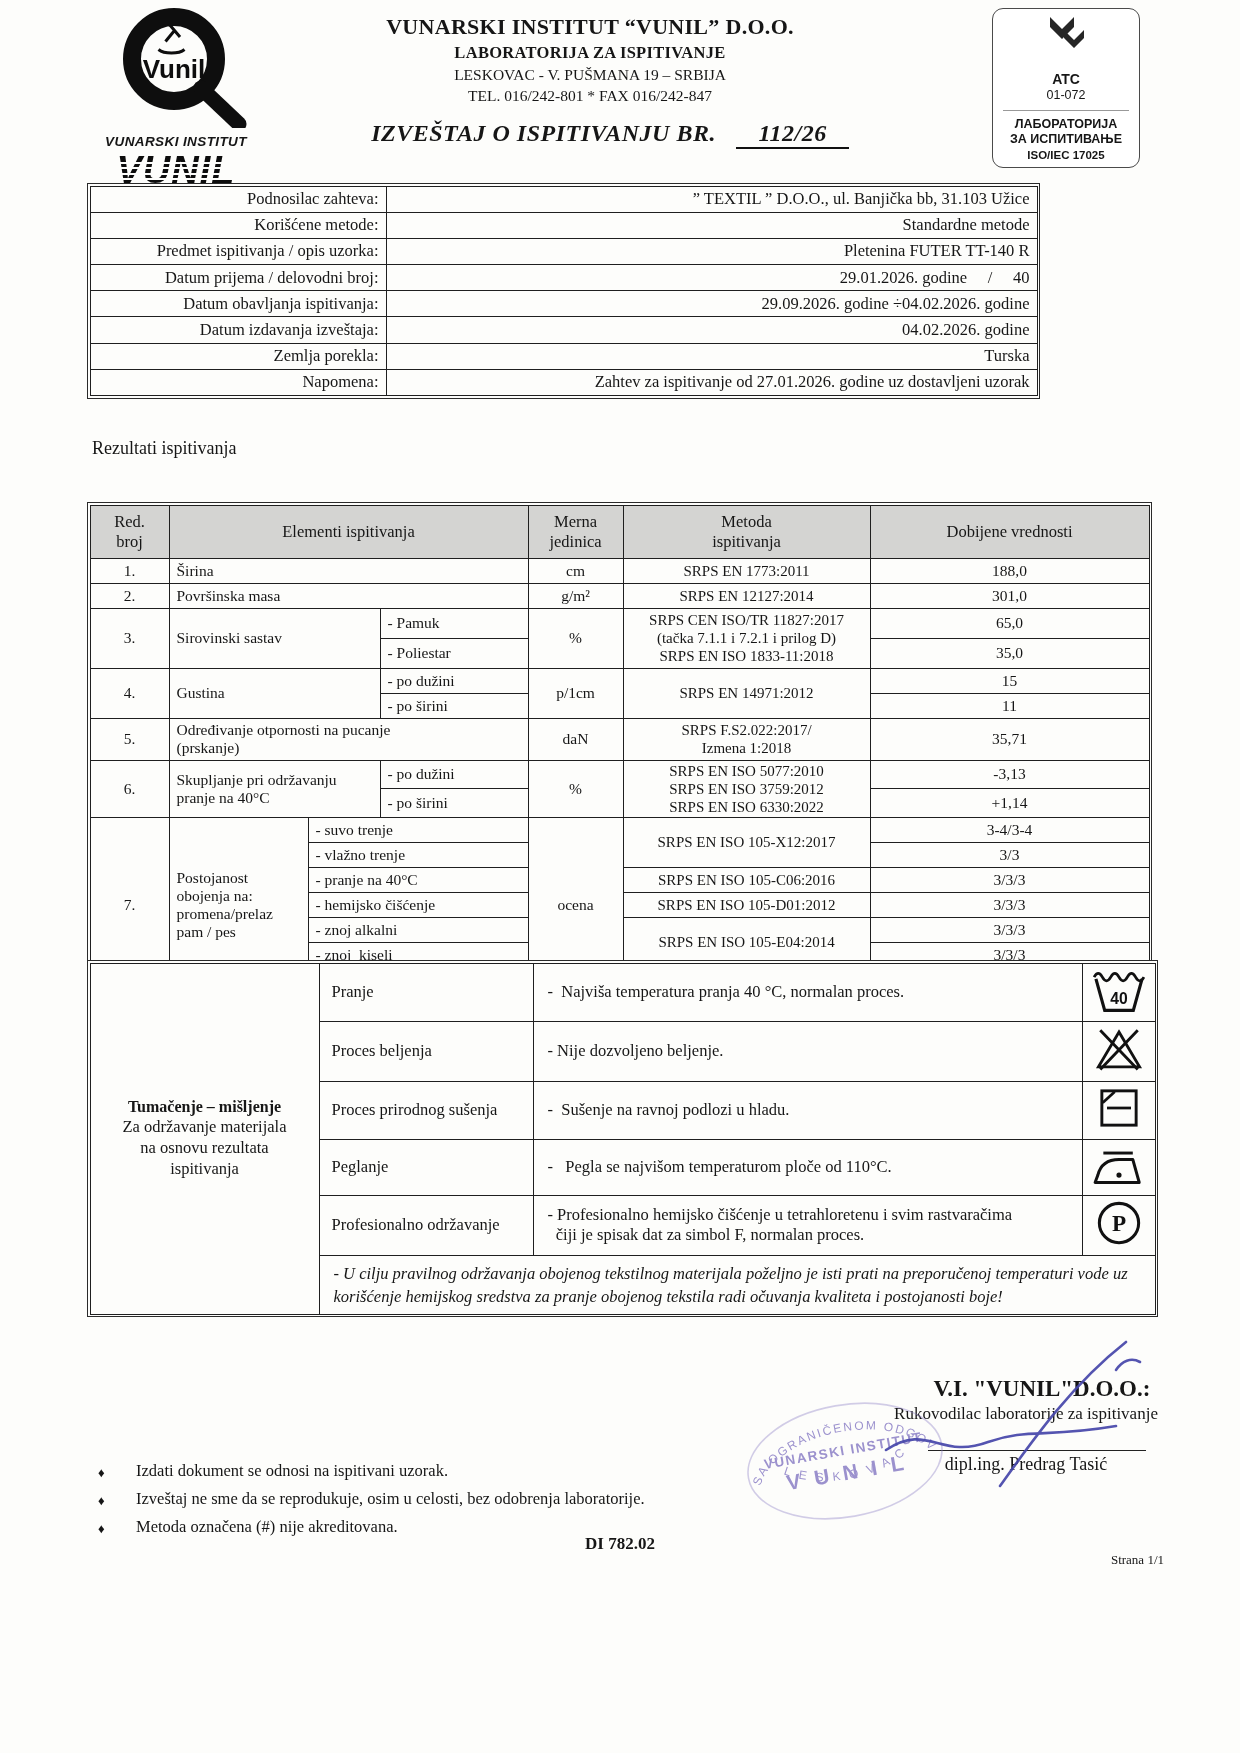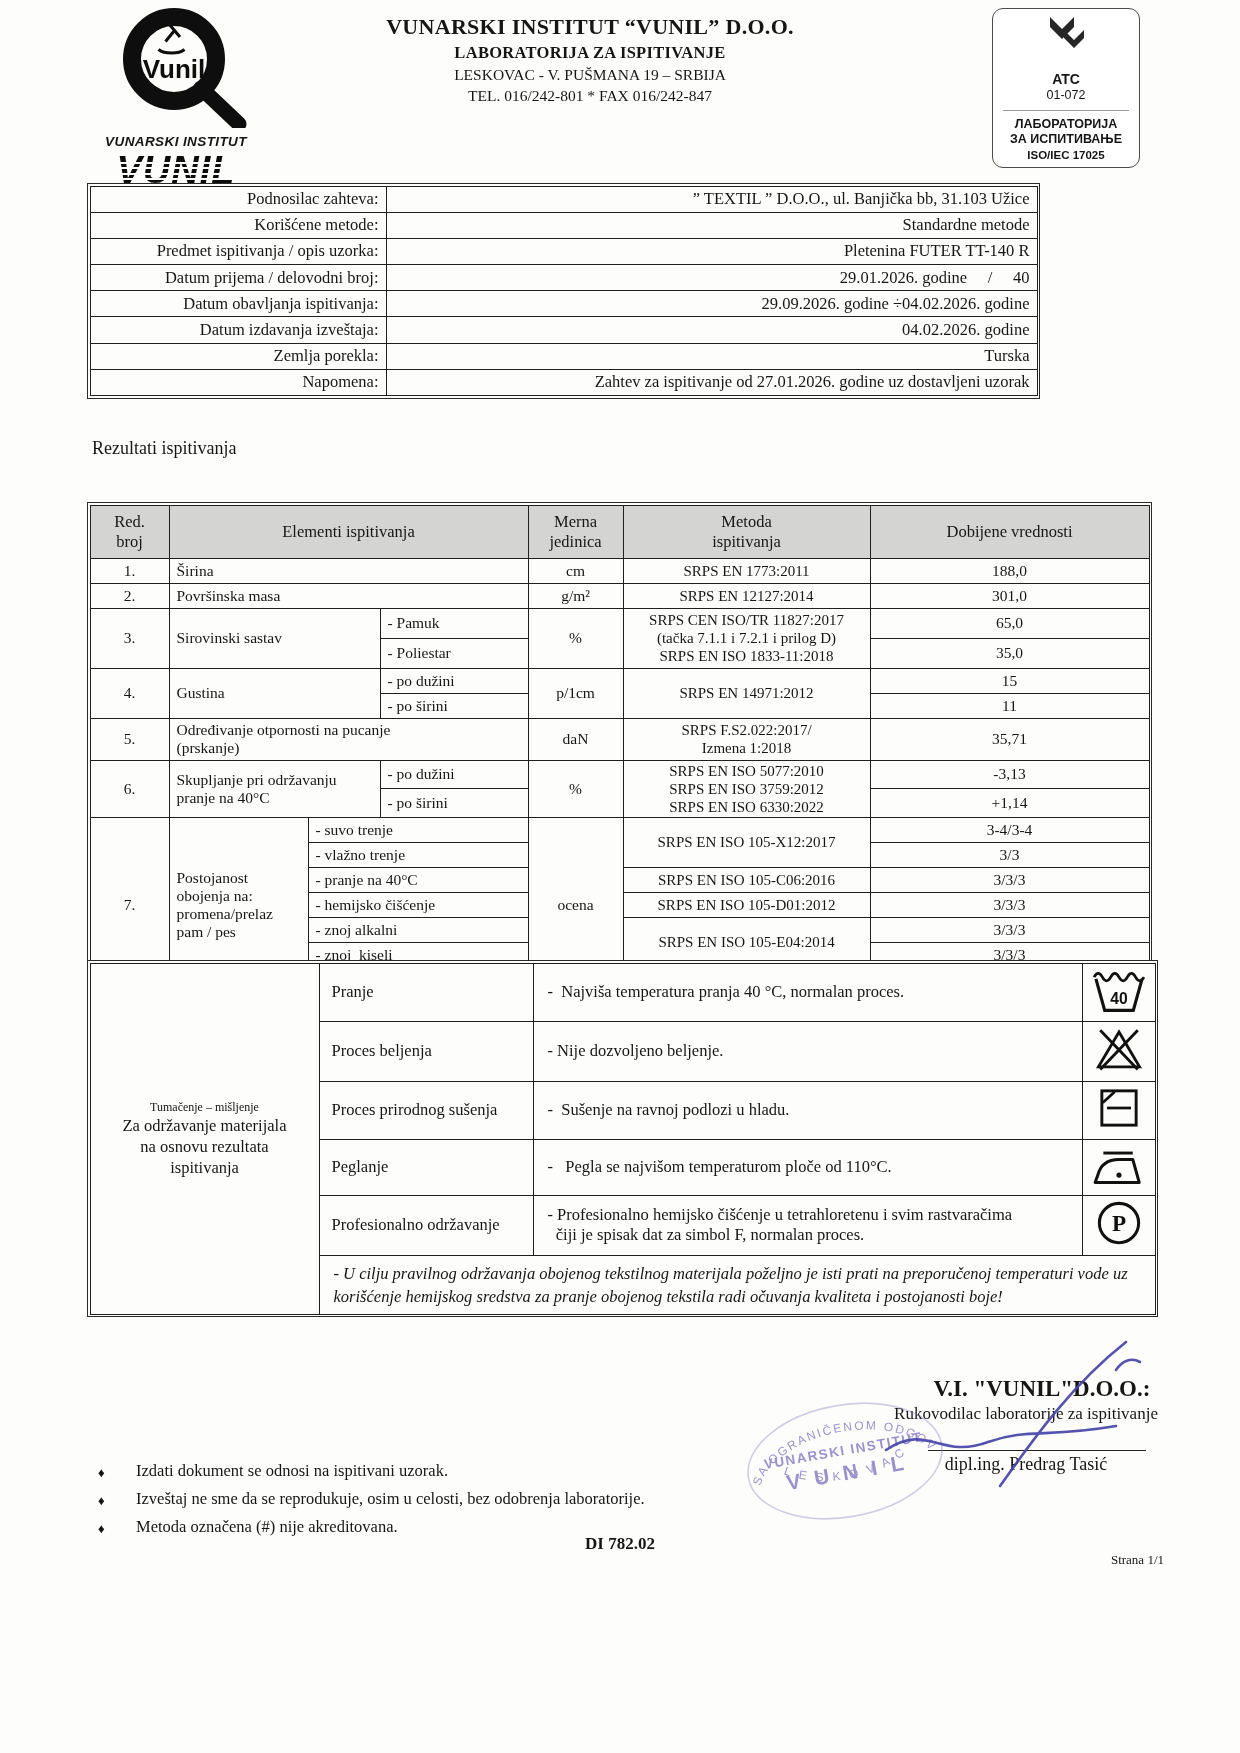--- a/index.html
+++ b/index.html
@@ -44,21 +44,21 @@
 
   .res-heading{position:absolute;left:92px;top:438px;font-size:18px;}
 
   .res-tbl th{background:#d4d4d2;font-weight:normal;text-align:center;font-size:16.5px;height:50px;white-space:pre-wrap;}
   .res-tbl td{text-align:center;font-size:15.5px;height:22px;white-space:pre-wrap;}
   .res-tbl td.el{text-align:left;}
   .res-tbl td.met{font-size:15px;line-height:18px;}
 
   .care-tbl td{font-size:16.5px;}
   .care-left{text-align:center;vertical-align:middle;}
-  .care-left .t1{font-weight:normal;font-size:12px;}
+  .care-left .t1{font-weight:bold;font-size:16px;}
   .care-left .t2{white-space:pre-wrap;line-height:21px;}
   .care-item{height:44px;padding-left:12px;}
   .care-desc{padding-left:14px;white-space:pre-wrap;}
   .care-sym{text-align:center;padding:2px;}
   .care-note{font-style:italic;padding:6px 14px;line-height:23px;white-space:pre-wrap;}
 
   
   .sig{position:absolute;left:856px;top:1376px;width:310px;text-align:center;}
   .sig-company{font-size:23px;font-weight:bold;margin-left:62px;white-space:nowrap;}
   .sig-role{font-size:17px;margin-top:2px;margin-left:30px;white-space:nowrap;}
@@ -94,20 +94,24 @@
     <div class="logo-addr">Viljema Pušmana 19, Leskovac</div>
   </div>
 
   <div class="center-block">
     <div class="org-name">VUNARSKI INSTITUT “VUNIL” D.O.O.</div>
     <div class="org-lab">LABORATORIJA ZA ISPITIVANJE</div>
     <div class="org-addr">LESKOVAC - V. PUŠMANA 19 – SRBIJA</div>
     <div class="org-tel">TEL. 016/242-801 * FAX  016/242-847</div>
   </div>
 
+  <div class="report-title">
+    <span>IZVEŠTAJ O ISPITIVANJU BR.</span>
+    <span class="report-no">112/26</span>
+  </div>
 
   <div class="atc-box">
     <svg width="46" height="36" viewBox="0 0 46 36" style="margin-top:8px">
       <path d="M7 0 L19 12 L31 0 L31 10 L19 22 L7 10 Z" fill="#262626"></path>
       <path d="M21 13 L31 23 L41 13 L41 21 L31 31 L21 21 Z" fill="#262626"></path>
     </svg>
     <div class="atc-label">ATC</div>
     <div class="atc-code">01-072</div>
     <div class="atc-sep"></div>
     <div class="atc-cert">ЛАБОРАТОРИЈА</div>

